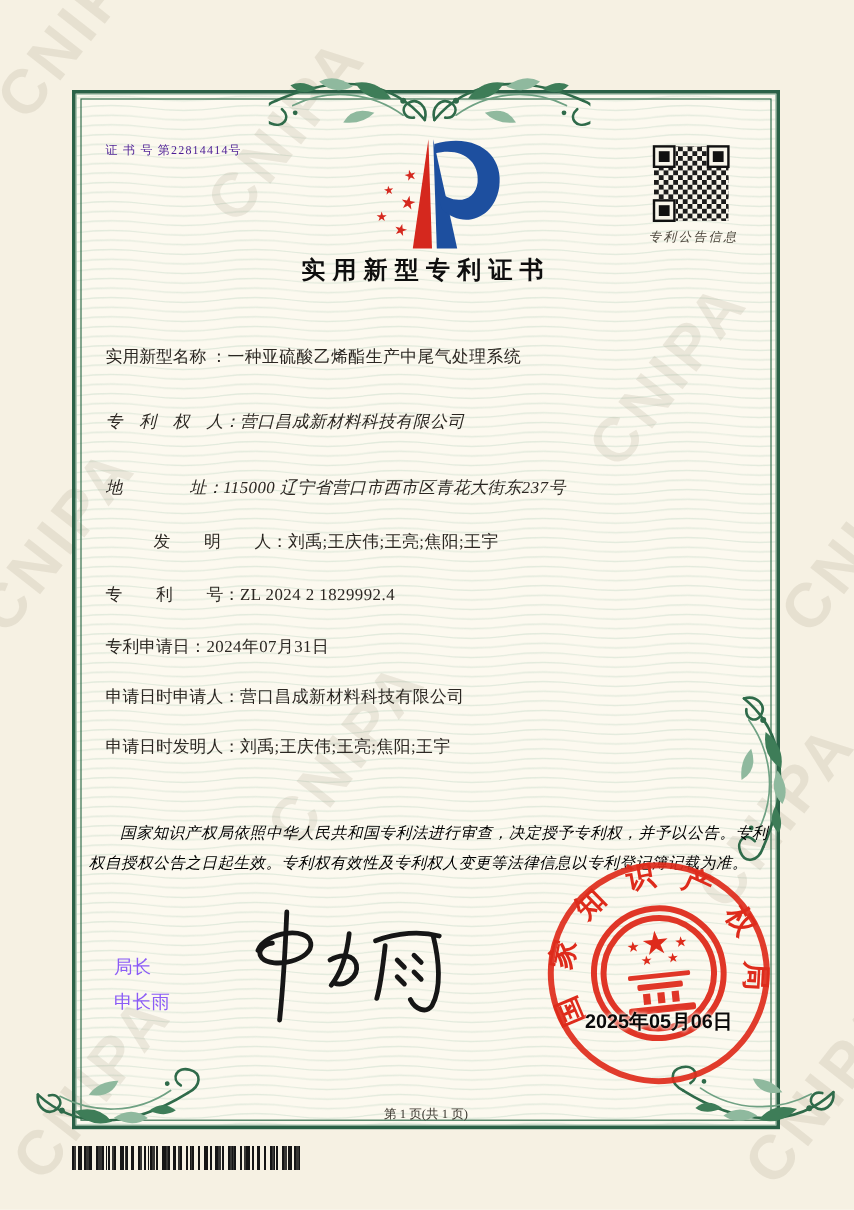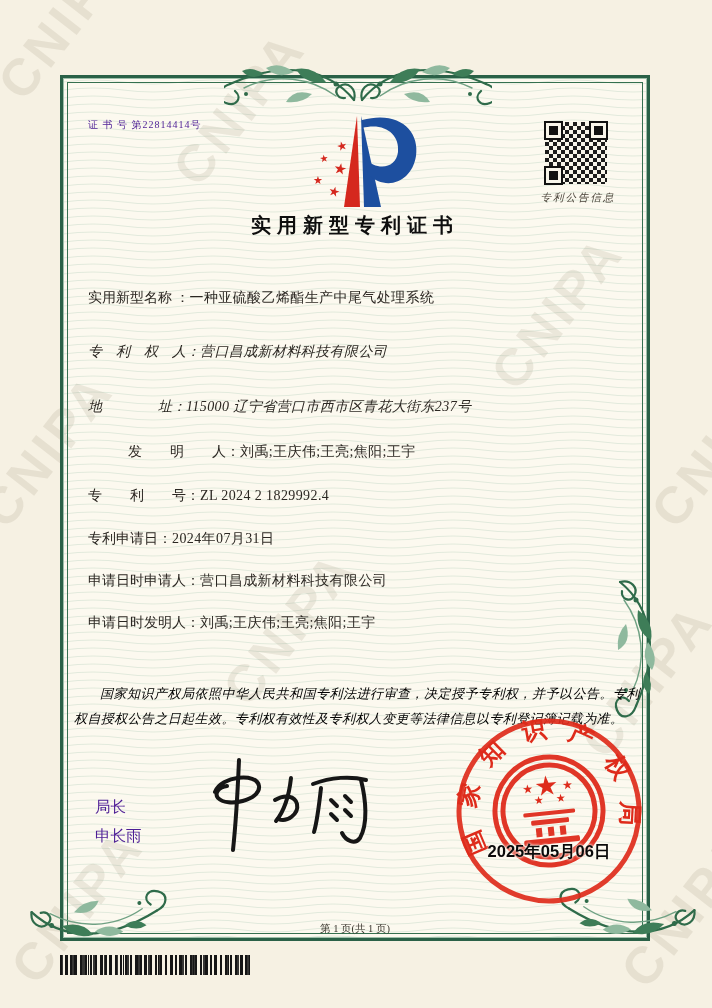--- a/index.html
+++ b/index.html
@@ -34,22 +34,22 @@
   .qr-label{left:530px;top:191px;width:96px;text-align:center;font-size:10.5px;letter-spacing:2px;
             color:#4a443a;font-style:italic;z-index:4;}
   .logo{left:302px;top:110px;z-index:4;}
   .title{left:60px;top:212px;width:590px;text-align:center;font-size:20px;font-weight:bold;
          letter-spacing:6px;color:#0e0e0e;z-index:4;}
   .row{position:absolute;left:88px;font-size:14px;color:#2b2722;z-index:4;white-space:nowrap;}
   .row .val{letter-spacing:.4px;}
   .rcol{position:absolute;left:398px;top:0;}
   .legal{left:74px;top:682px;width:566px;font-size:13px;line-height:1.9;color:#000000;
          font-style:italic;text-indent:2em;letter-spacing:.4px;z-index:4;text-align:justify;}
-  .officer{left:95px;top:793px;font-family:Liberation Sans, sans-serif;
-           font-size:15.5px;color:#4c1d95;z-index:4;line-height:1.85;}
+  .officer{left:95px;top:793px;font-family:Liberation Mono, monospace;
+           font-size:15.5px;color:#8b5cf6;z-index:4;line-height:1.85;}
   .sig{left:203px;top:752px;z-index:4;}
   .sig path{fill:none;stroke:#161616;stroke-width:4;stroke-linecap:round;stroke-linejoin:round;}
   .seal{left:452px;top:714px;z-index:5;transform:rotate(-6deg);}
   .seal-date{left:452px;top:841px;width:194px;text-align:center;z-index:6;
              font-family:"Liberation Sans","DejaVu Sans",sans-serif;font-weight:bold;
              font-size:16.5px;color:#0a0a0a;text-shadow:0 0 3px #fdfaf1,0 0 3px #fdfaf1;}
   .footer{left:60px;top:922px;width:590px;text-align:center;font-size:10.5px;color:#3a362e;z-index:4;}
   .barcode{left:60px;top:955px;width:190px;height:20px;z-index:4;background:
      repeating-linear-gradient(90deg,#151515 0 2px,transparent 2px 5px),
      repeating-linear-gradient(90deg,#151515 0 1px,transparent 1px 7px),

